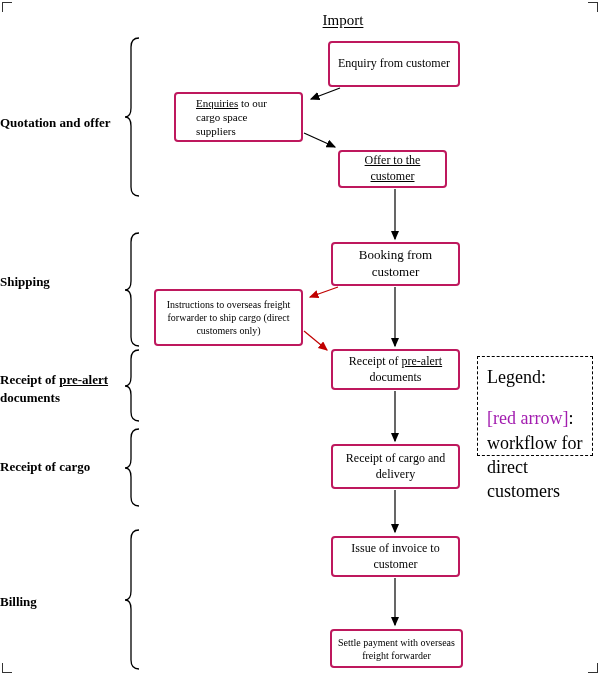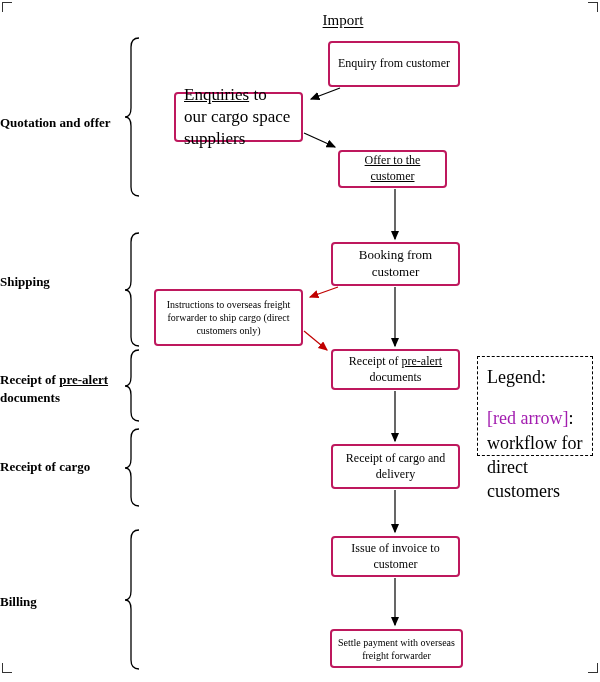--- a/index.html
+++ b/index.html
@@ -12,21 +12,21 @@
     position:absolute;left:303px;top:12px;width:80px;text-align:center;
     font-size:15px;
   }
   .title u{text-underline-offset:2px;}
   .box{
     position:absolute;border:2px solid #be185d;border-radius:4px;background:#fff;
     display:flex;align-items:center;justify-content:center;text-align:center;
     line-height:1.3;box-sizing:border-box;padding:2px 4px;
   }
   .box-enquiry{left:328px;top:41px;width:132px;height:46px;font-size:12px;}
-  .box-enquiries{left:174px;top:92px;width:129px;height:50px;font-size:17px;justify-content:flex-start;text-align:left;padding:2px 8px;}
+  .box-enquiries{left:174px;top:92px;width:129px;height:50px;font-size:11px;justify-content:flex-start;text-align:left;padding:2px 20px;}
   .box-enquiries > span{display:block;}
   .box-offer{left:338px;top:150px;width:109px;height:38px;font-size:12px;text-decoration:underline;}
   .box-booking{left:331px;top:242px;width:129px;height:44px;font-size:13px;}
   .box-instructions{left:154px;top:289px;width:149px;height:57px;font-size:10px;padding:10px 6px;}
   .box-prealert{left:331px;top:349px;width:129px;height:41px;font-size:12px;}
   .box-cargo{left:331px;top:444px;width:129px;height:45px;font-size:12px;}
   .box-invoice{left:331px;top:536px;width:129px;height:41px;font-size:12px;}
   .box-settle{left:330px;top:629px;width:133px;height:39px;font-size:10px;}
   .sec-label{
     position:absolute;left:0;width:122px;font-size:13px;line-height:1.4;font-weight:bold;

